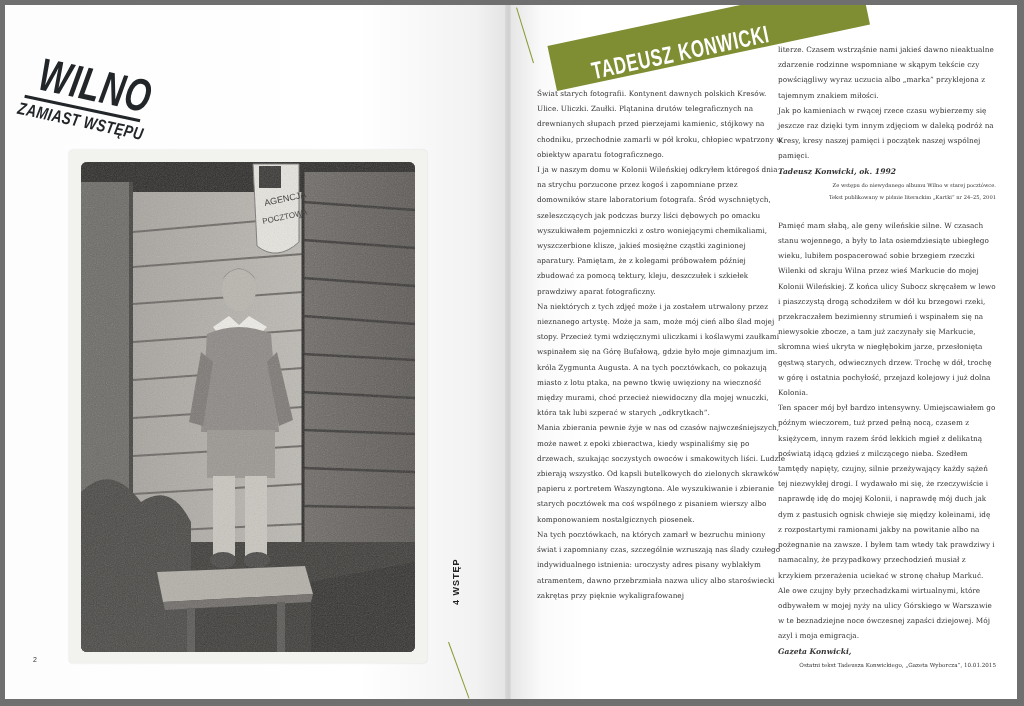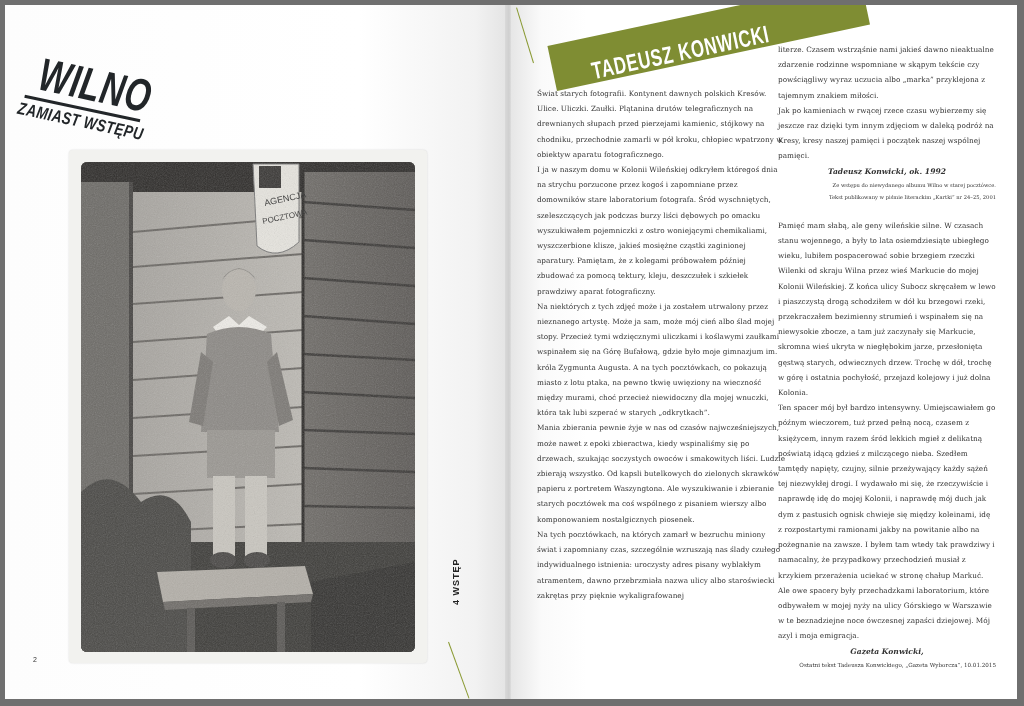--- a/index.html
+++ b/index.html
@@ -56,21 +56,21 @@
     font-family:"Liberation Sans", sans-serif; font-weight:bold; font-size:24px;
     letter-spacing:1px; transform:rotate(-12deg) scaleX(0.7); transform-origin:left bottom; white-space:nowrap;
   }
   .col {
     position:absolute; font-family:"DejaVu Serif", serif; font-size:7.3px;
     color:#333; line-height:15.2px;
   }
   .col p { margin:0; }
   .col-1 { left:26px; top:81px; width:248px; }
   .col-2 { left:260px; top:37px; width:218px;margin-left:7px; }
-  .sig { text-align:center; font-style:italic; font-weight:bold; font-size:7.6px; }
+  .sig { text-align:left; font-style:italic; font-weight:bold; font-size:7.6px; }
   .note { text-align:right; font-size:5.2px; line-height:12px; }
   .gap { height:15px; }
   .gutter-shadow { position:absolute; left:505px; top:5px; width:8px; height:694px;
     background:linear-gradient(to right,#d9d9d9,#cfcfcf,#ececec); }
 </style>
 </head>
 <body>
 
 <div class="page page-left">
   <div class="title-block">
@@ -187,17 +187,17 @@
 
   <div class="col col-2">
     <p>literze. Czasem wstrząśnie nami jakieś dawno nieaktualne zdarzenie rodzinne wspomniane w skąpym tekście czy powściągliwy wyraz uczucia albo „marka” przyklejona z tajemnym znakiem miłości.</p>
     <p>Jak po kamieniach w rwącej rzece czasu wybierzemy się jeszcze raz dzięki tym innym zdjęciom w daleką podróż na Kresy, kresy naszej pamięci i początek naszej wspólnej pamięci.</p>
     <p class="sig">Tadeusz Konwicki, ok. 1992</p>
     <p class="note">Ze wstępu do niewydanego albumu Wilno w starej pocztówce.</p>
     <p class="note">Tekst publikowany w piśmie literackim „Kartki” nr 24–25, 2001</p>
     <div class="gap"></div>
     <p>Pamięć mam słabą, ale geny wileńskie silne. W czasach stanu wojennego, a były to lata osiemdziesiąte ubiegłego wieku, lubiłem pospacerować sobie brzegiem rzeczki Wilenki od skraju Wilna przez wieś Markucie do mojej Kolonii Wileńskiej. Z końca ulicy Subocz skręcałem w lewo i piaszczystą drogą schodziłem w dół ku brzegowi rzeki, przekraczałem bezimienny strumień i wspinałem się na niewysokie zbocze, a tam już zaczynały się Markucie, skromna wieś ukryta w niegłębokim jarze, przesłonięta gęstwą starych, odwiecznych drzew. Trochę w dół, trochę w górę i ostatnia pochyłość, przejazd kolejowy i już dolna Kolonia.</p>
     <p>Ten spacer mój był bardzo intensywny. Umiejscawiałem go późnym wieczorem, tuż przed pełną nocą, czasem z księżycem, innym razem śród lekkich mgieł z delikatną poświatą idącą gdzieś z milczącego nieba. Szedłem tamtędy napięty, czujny, silnie przeżywający każdy sążeń tej niezwykłej drogi. I wydawało mi się, że rzeczywiście i naprawdę idę do mojej Kolonii, i naprawdę mój duch jak dym z pastusich ognisk chwieje się między koleinami, idę z rozpostartymi ramionami jakby na powitanie albo na pożegnanie na zawsze. I byłem tam wtedy tak prawdziwy i namacalny, że przypadkowy przechodzień musiał z krzykiem przerażenia uciekać w stronę chałup Markuć.</p>
-    <p>Ale owe spacery były przechadzkami laboratorium, które odbywałem w mojej nyży na ulicy Górskiego w Warszawie w te beznadziejne noce ówczesnej zapaści dziejowej. Mój azyl i moja emigracja.</p>
+    <p>Ale owe czujny były przechadzkami wirtualnymi, które odbywałem w mojej nyży na ulicy Górskiego w Warszawie w te beznadziejne noce ówczesnej zapaści dziejowej. Mój azyl i moja emigracja.</p>
     <p class="sig">Gazeta Konwicki,</p>
     <p class="note" style="font-size:5.6px;">Ostatni tekst Tadeusza Konwickiego, „Gazeta Wyborcza”, 10.01.2015</p>
   </div>
 </div>
 
 </body></html>

